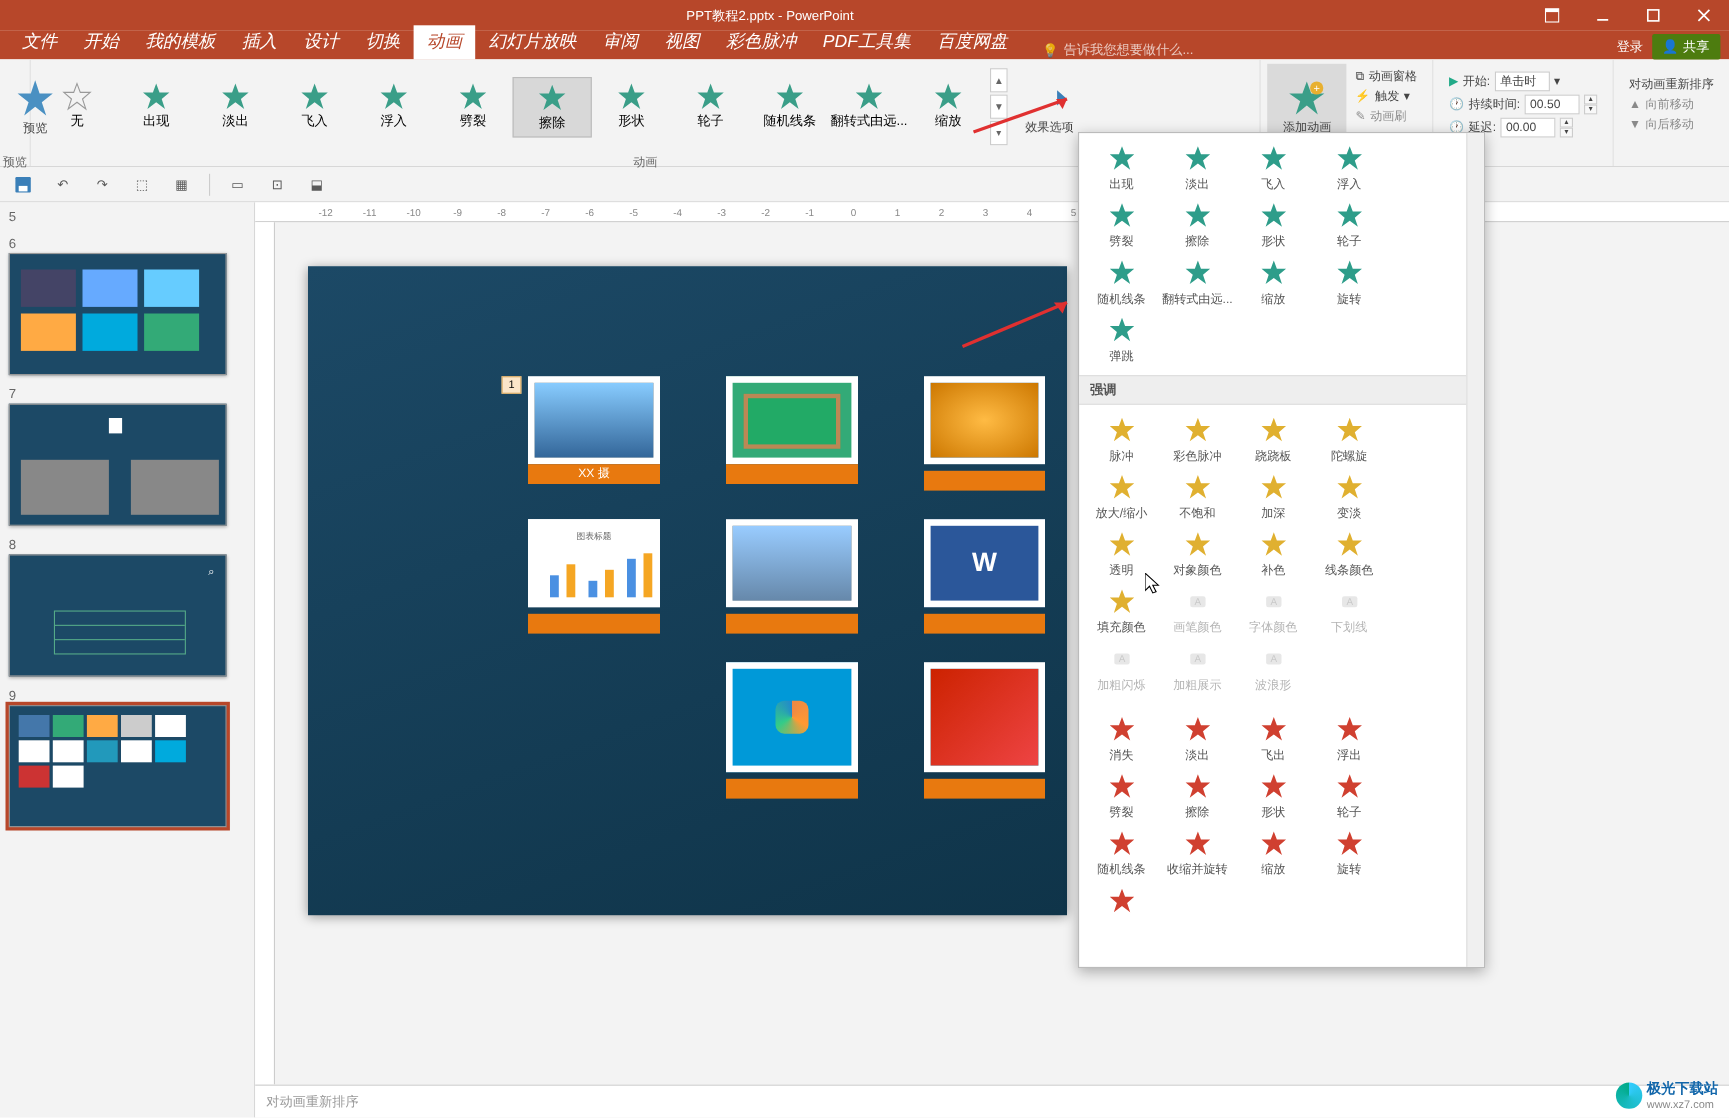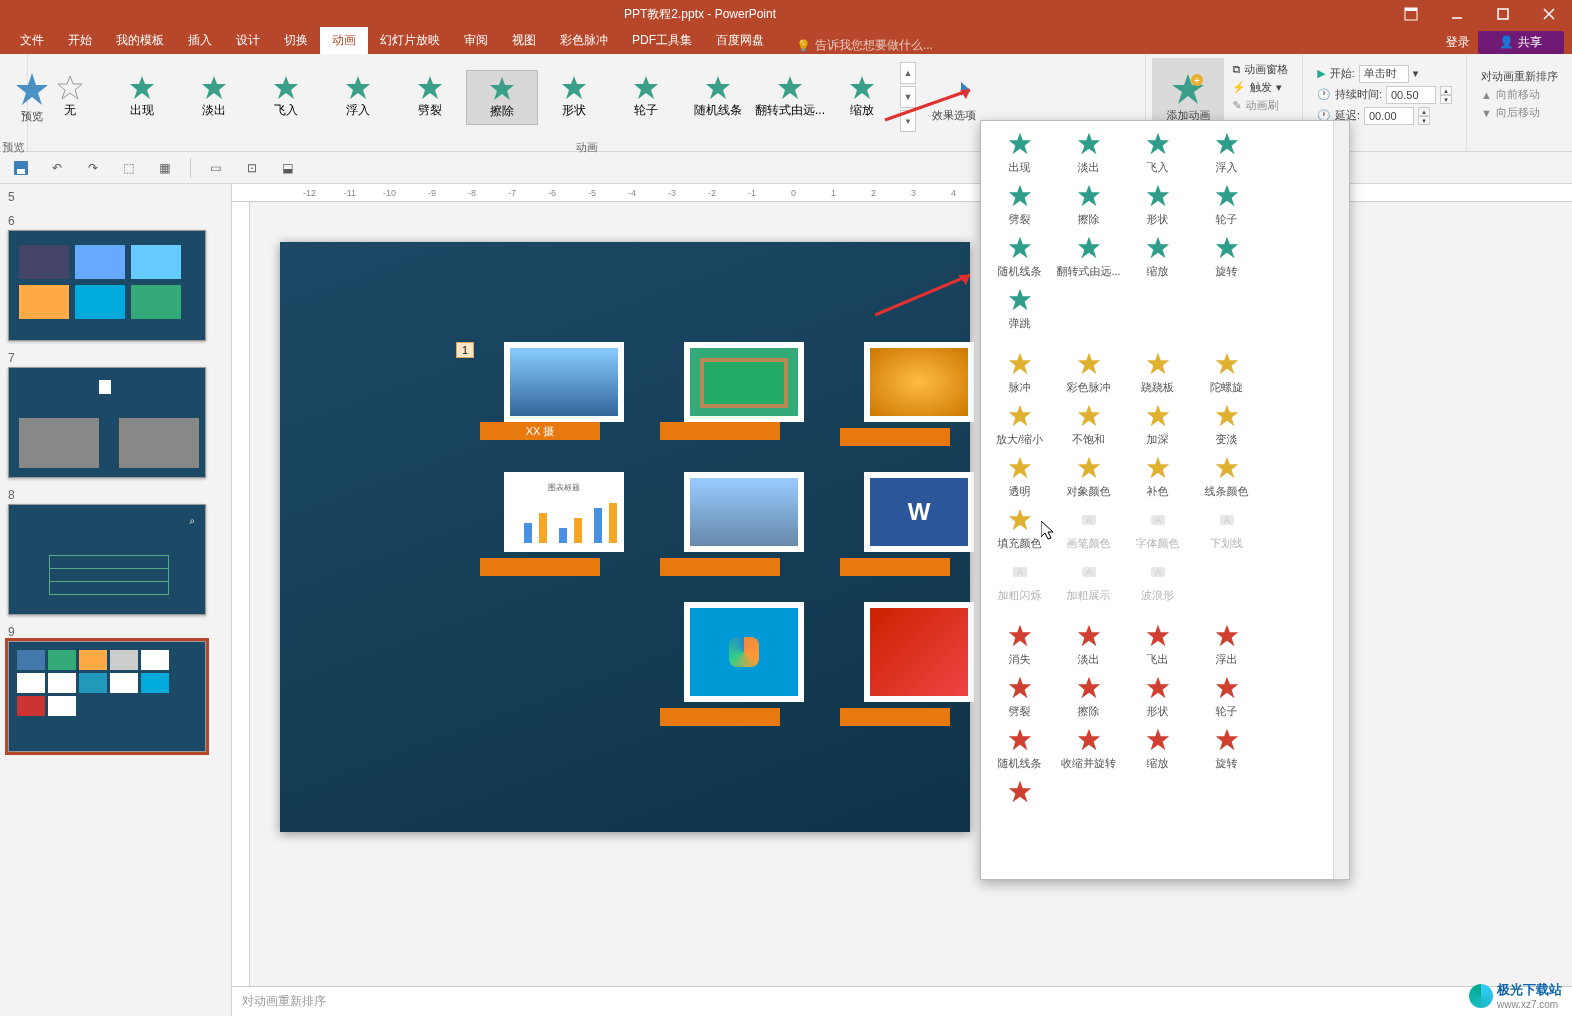--- a/index.html
+++ b/index.html
@@ -7,25 +7,25 @@
 
 
 .titlebar { height:28px; background:#b7472a; display:flex; align-items:center; color:#fff; }
 .titlebar .t-left { width:12px; }
 .titlebar .t-center { flex:1; text-align:center; font-size:12px; }
 .titlebar .wincontrols { display:flex; }
 .titlebar .wincontrols .wc { width:46px; height:28px; display:flex; align-items:center; justify-content:center; cursor:pointer; }
 
 
 .menubar { height:26px; background:#b7472a; display:flex; align-items:flex-end; padding-left:8px; color:#fff; }
-.menubar .mtab { padding:5px 12px; cursor:pointer; font-size:12px; }
+.menubar .mtab { padding:5px 12px; cursor:pointer; font-size:16px;font-style:italic; }
 .menubar .mtab.active { background:#fff; color:#b7472a; }
 .menubar .tellme { margin-left:20px; opacity:.7; display:flex; align-items:center; gap:4px; }
 .menubar .right { margin-left:auto; display:flex; align-items:center; gap:8px; padding-right:8px; }
-.menubar .share { background:#701a75; padding:3px 22px; border-radius:2px; }
+.menubar .share { background:#4d7c0f; padding:3px 10px; border-radius:2px; }
 
 
 .ribbon { height:98px; background:#f3f3f3; border-bottom:1px solid #d4d4d4; display:flex; }
 .rgroup { border-right:1px solid #e0e0e0; display:flex; flex-direction:column; }
 .rgroup-body { flex:1; display:flex; align-items:center; padding:4px 6px; }
 .rgroup-label { height:16px; text-align:center; font-size:11px; color:#666; }
 .rbtn { display:flex; flex-direction:column; align-items:center; justify-content:center; padding:2px 8px; cursor:pointer; height:78px; }
 .rbtn.wide { width:72px; }
 .rbtn.highlighted { background:#dadada; }
 .rbtn .rlabel { font-size:11px; margin-top:2px; text-align:center; color:#444; }
@@ -48,27 +48,27 @@
 
 .main { display:flex; height:calc(1016px - 28px - 26px - 98px - 32px); }
 .thumb-panel { width:232px; background:#f3f3f3; border-right:1px solid #d4d4d4; overflow-y:auto; padding:6px 8px; }
 .thumb-wrap { margin-bottom:10px; }
 .thumb-num { font-size:12px; color:#666; margin-bottom:2px; }
 .thumb { width:198px; height:111px; background:#1c4966; border:1px solid #999; box-shadow:0 1px 3px rgba(0,0,0,.3); position:relative; }
 .thumb.selected { outline:3px solid #b7472a; }
 
 .editor { flex:1; background:#f3f3f3; position:relative; display:flex; flex-direction:column; }
 .ruler-h { height:18px; background:#fff; border-bottom:1px solid #ccc; font-size:9px; color:#888; display:flex; align-items:center; padding-left:44px; overflow:hidden; }
-.ruler-h span { display:inline-block; width:40px; text-align:right; }
+.ruler-h span { display:inline-block; width:40px; text-align:center; }
 .editor-body { flex:1; display:flex; }
 .ruler-v { width:18px; background:#fff; border-right:1px solid #ccc; }
 .canvas-area { flex:1; position:relative; overflow:hidden; }
 .slide-canvas { position:absolute; left:30px; top:40px; width:690px; height:590px; background:linear-gradient(160deg,#1c4966,#0f3449); box-shadow:0 2px 10px rgba(0,0,0,.4); }
 .slide-canvas .card { position:absolute; }
-.slide-canvas .card .img { background:#fff; border:6px solid #fff;margin-left:24px; }
+.slide-canvas .card .img { background:#fff; border:6px solid #fff; }
 .slide-canvas .card .cap { background:#e8790f; height:18px; }
 .anim-badge { position:absolute; left:-24px; top:0; width:18px; height:16px; background:#fce6c9; border:1px solid #d8a860; font-size:10px; display:flex; align-items:center; justify-content:center; }
 
 .notes { height:30px; background:#fff; border-top:1px solid #ccc; padding:6px 10px; color:#999; font-size:12px; }
 
 
 .flyout { position:absolute; left:980px; top:120px; width:370px; height:760px; background:#fff; border:1px solid #bbb; box-shadow:0 4px 12px rgba(0,0,0,.3); display:flex; flex-direction:column; }
 .fly-scroll { width:16px; background:#f0f0f0; border-left:1px solid #ddd; position:absolute; right:0; top:0; bottom:0; }
 .fly-body { flex:1; overflow:hidden; padding-right:16px; }
 .fly-section { }
@@ -577,20 +577,21 @@
           </div>
           <div class="fly-item">
             <svg width="26" height="26" viewBox="0 0 28 28">
               <polygon points="14,2 17,10 26,10 19,16 22,25 14,19 6,25 9,16 2,10 11,10" fill="#2e9d8a"></polygon>
             </svg>
             <span class="fi-label">弹跳</span>
           </div>
         </div>
       </div>
       <div class="fly-section">
+        <div class="fly-head">强调</div>
         <div class="fly-grid">
           <div class="fly-item">
             <svg width="26" height="26" viewBox="0 0 28 28">
               <polygon points="14,2 17,10 26,10 19,16 22,25 14,19 6,25 9,16 2,10 11,10" fill="#e0b030"></polygon>
             </svg>
             <span class="fi-label">脉冲</span>
           </div>
           <div class="fly-item">
             <svg width="26" height="26" viewBox="0 0 28 28">
               <polygon points="14,2 17,10 26,10 19,16 22,25 14,19 6,25 9,16 2,10 11,10" fill="#e0b030"></polygon>

